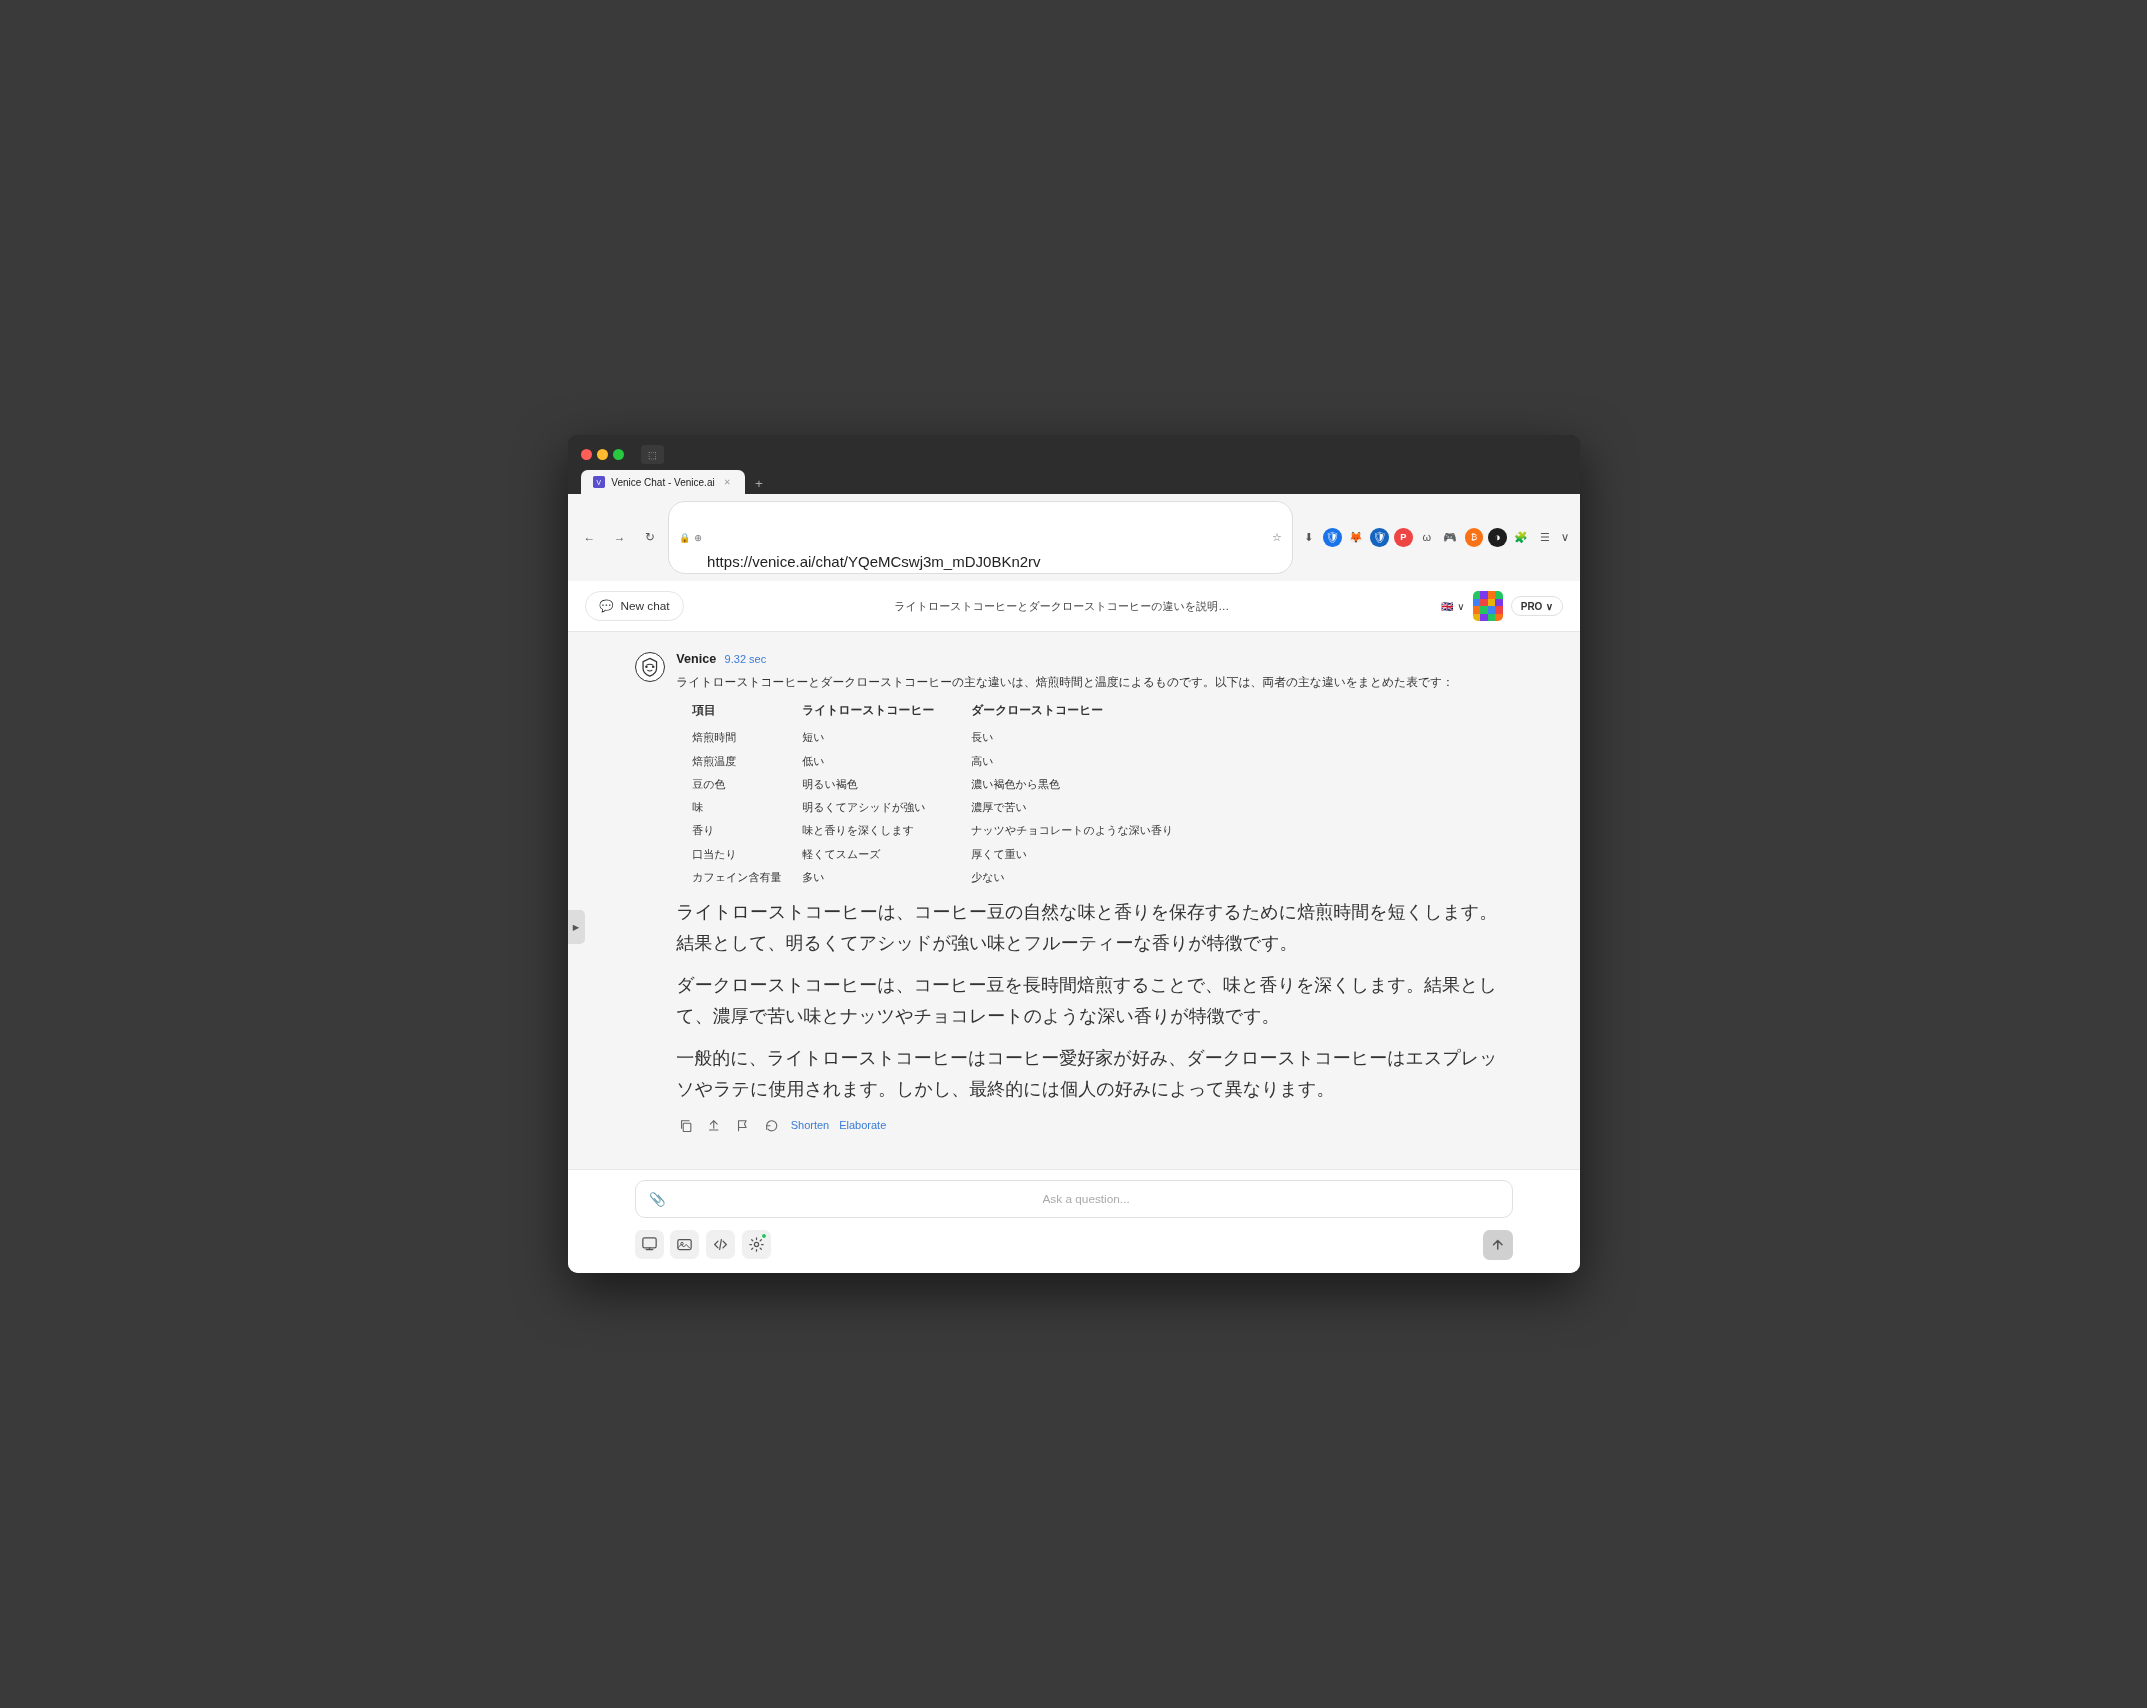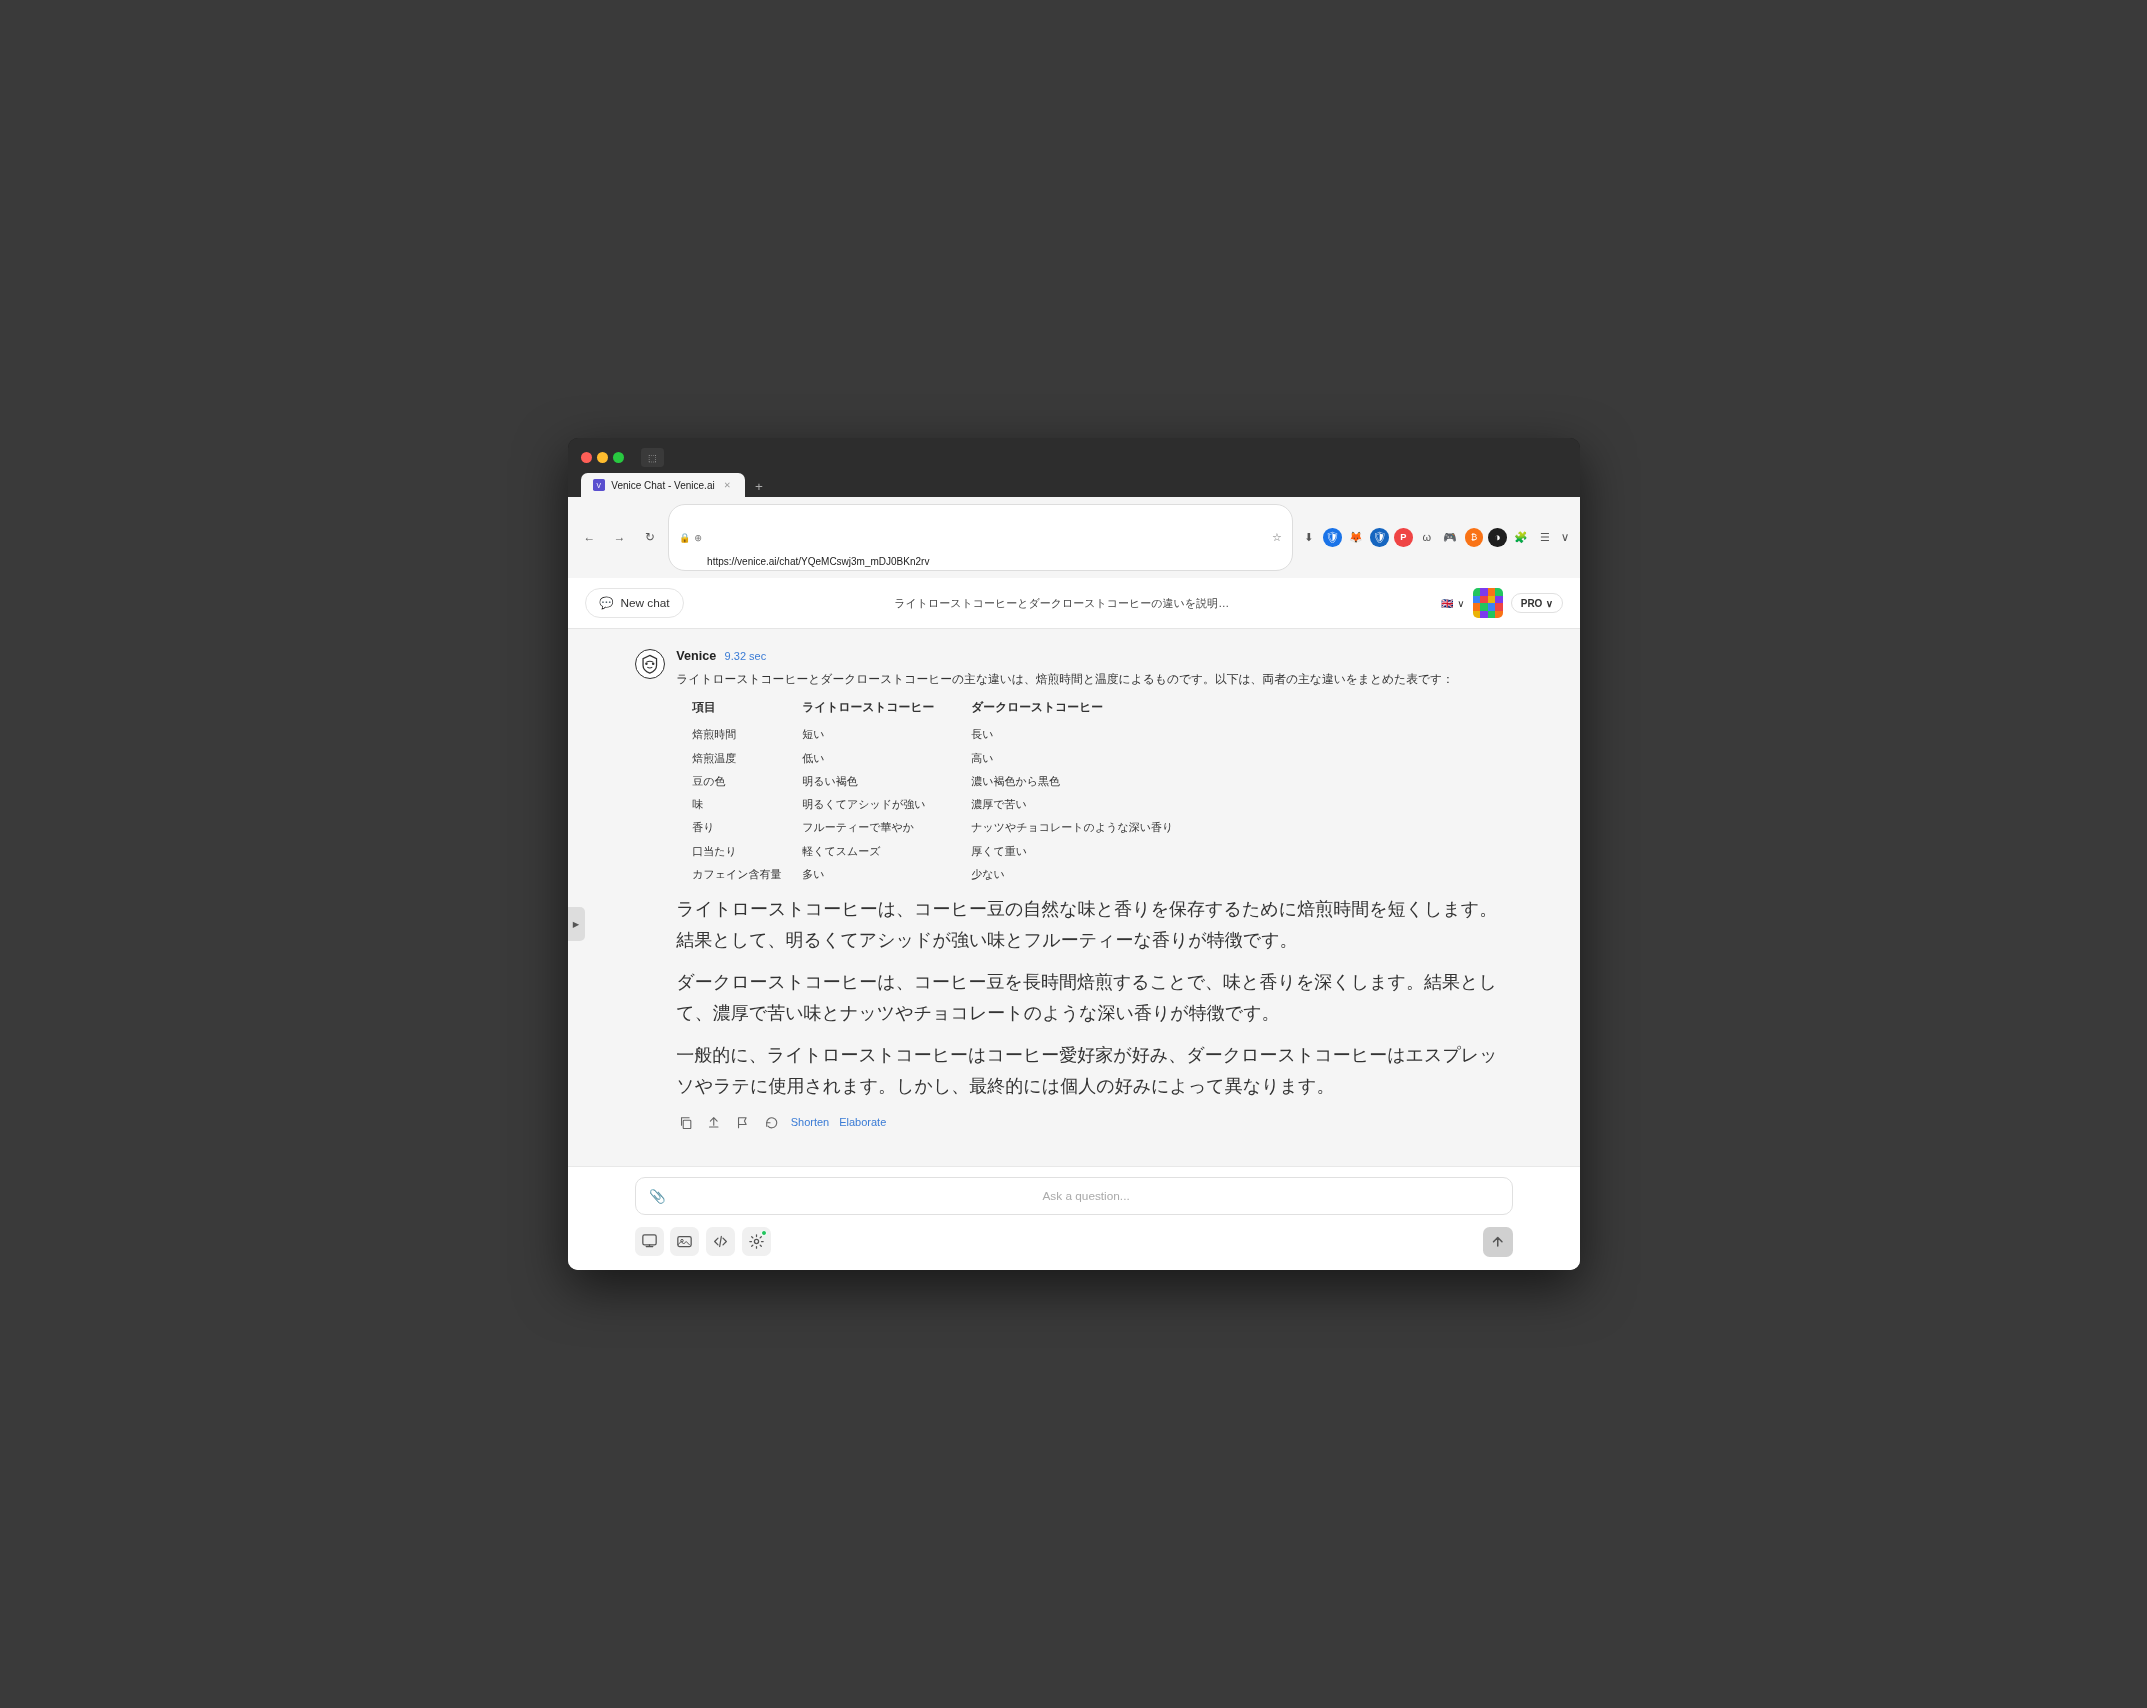--- a/index.html
+++ b/index.html
@@ -156,21 +156,21 @@
       display: flex;
       align-items: center;
       gap: 3.4px;
       color: #777;
       font-size: 9.3px;
     }
 
     .address-url {
       flex: 1;
       color: #222;
-      font-size: 10px;
+      font-size: 15px;
       margin-top: 48px;
     }
 
     .address-star {
       color: #777;
       font-size: 11px;
     }
 
     .toolbar-extensions {
       display: flex;
@@ -656,21 +656,21 @@
               <span class="table-col">明るい褐色</span>
               <span class="table-col">濃い褐色から黒色</span>
             </div>
             <div class="table-row">
               <span class="table-col">味</span>
               <span class="table-col">明るくてアシッドが強い</span>
               <span class="table-col">濃厚で苦い</span>
             </div>
             <div class="table-row">
               <span class="table-col">香り</span>
-              <span class="table-col">フルーティーで華やか</span>
+              <span class="table-col">味と香りを深くします</span>
               <span class="table-col">ナッツやチョコレートのような深い香り</span>
             </div>
             <div class="table-row">
               <span class="table-col">口当たり</span>
               <span class="table-col">軽くてスムーズ</span>
               <span class="table-col">厚くて重い</span>
             </div>
             <div class="table-row">
               <span class="table-col">カフェイン含有量</span>
               <span class="table-col">多い</span>

